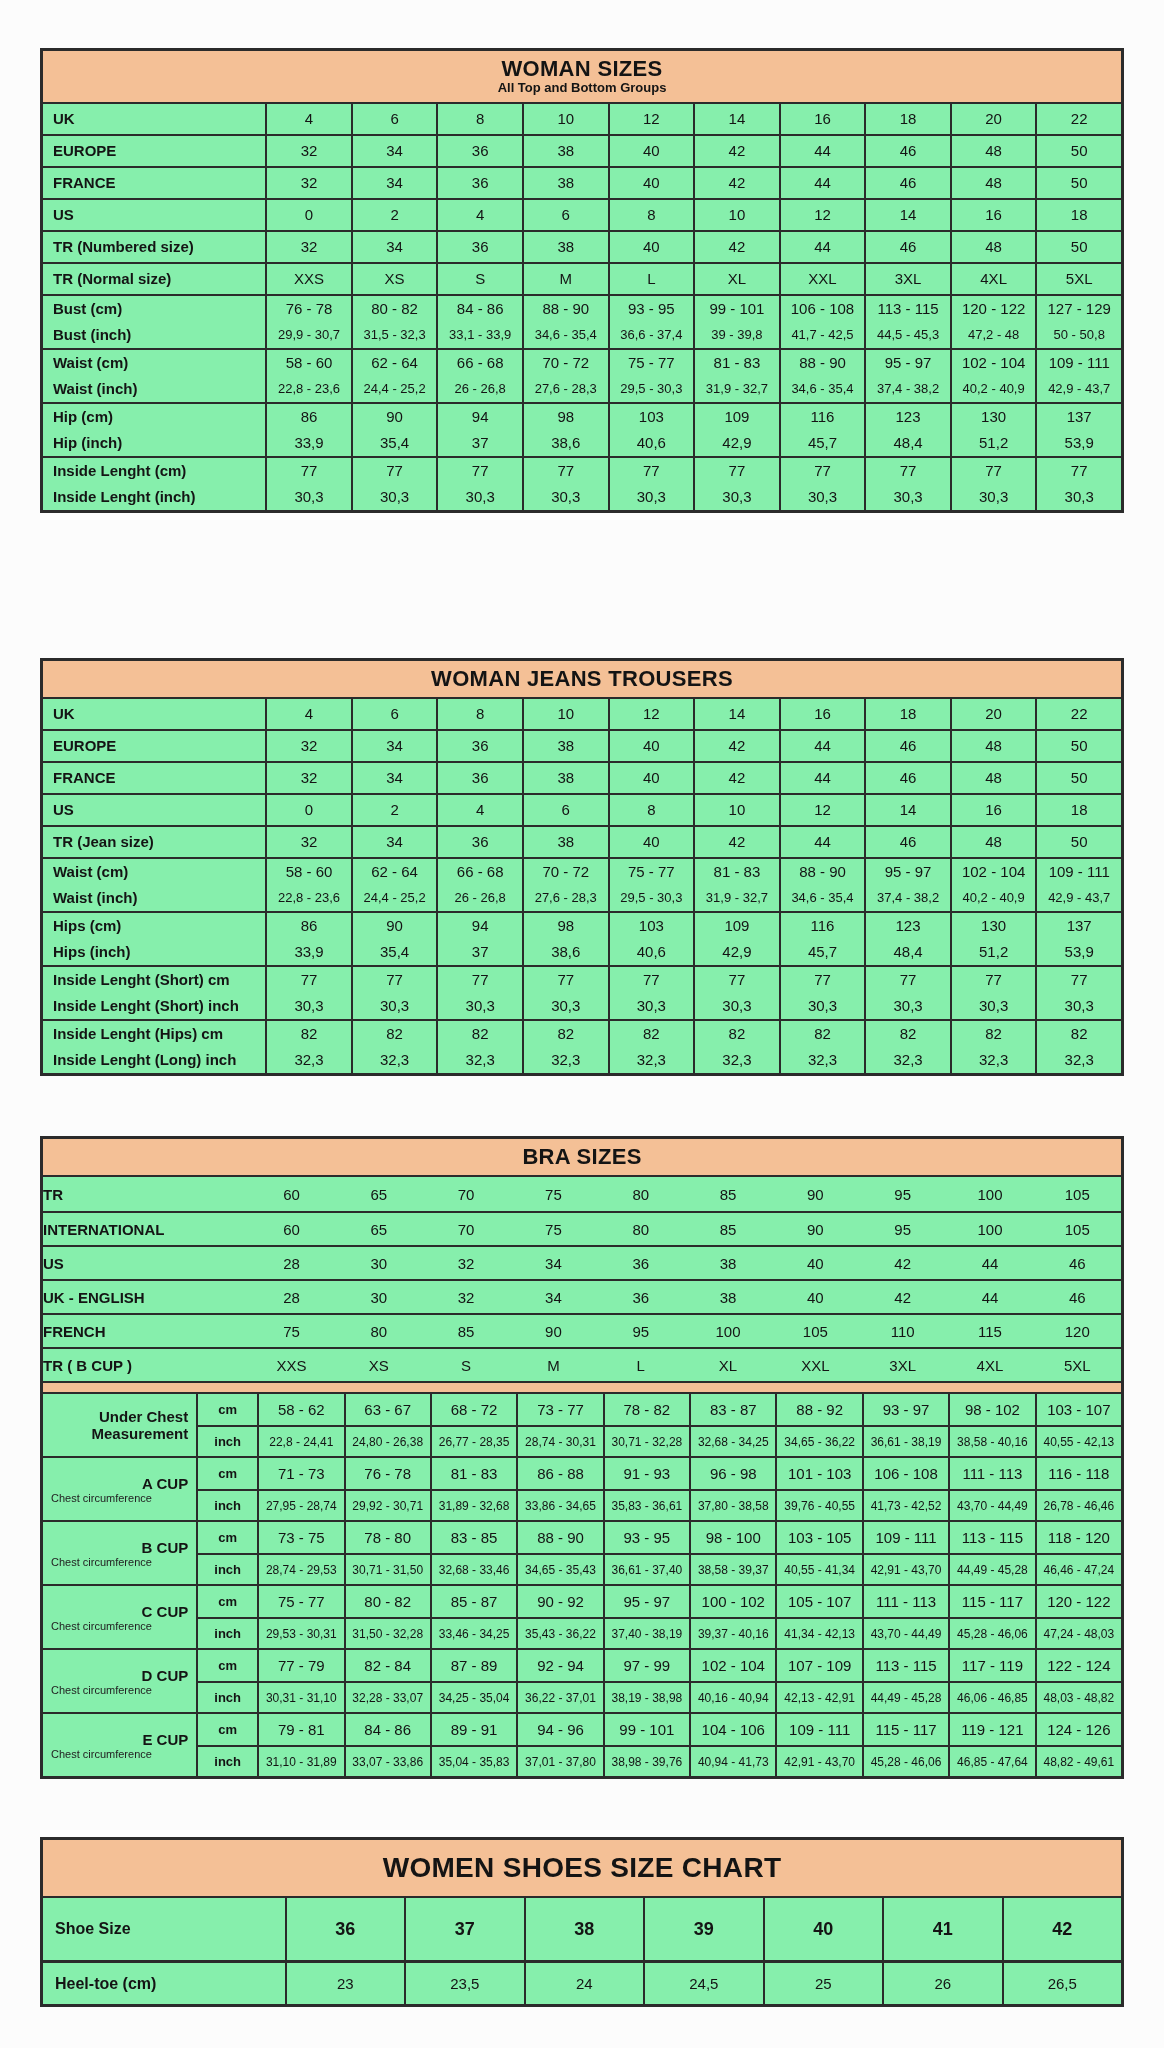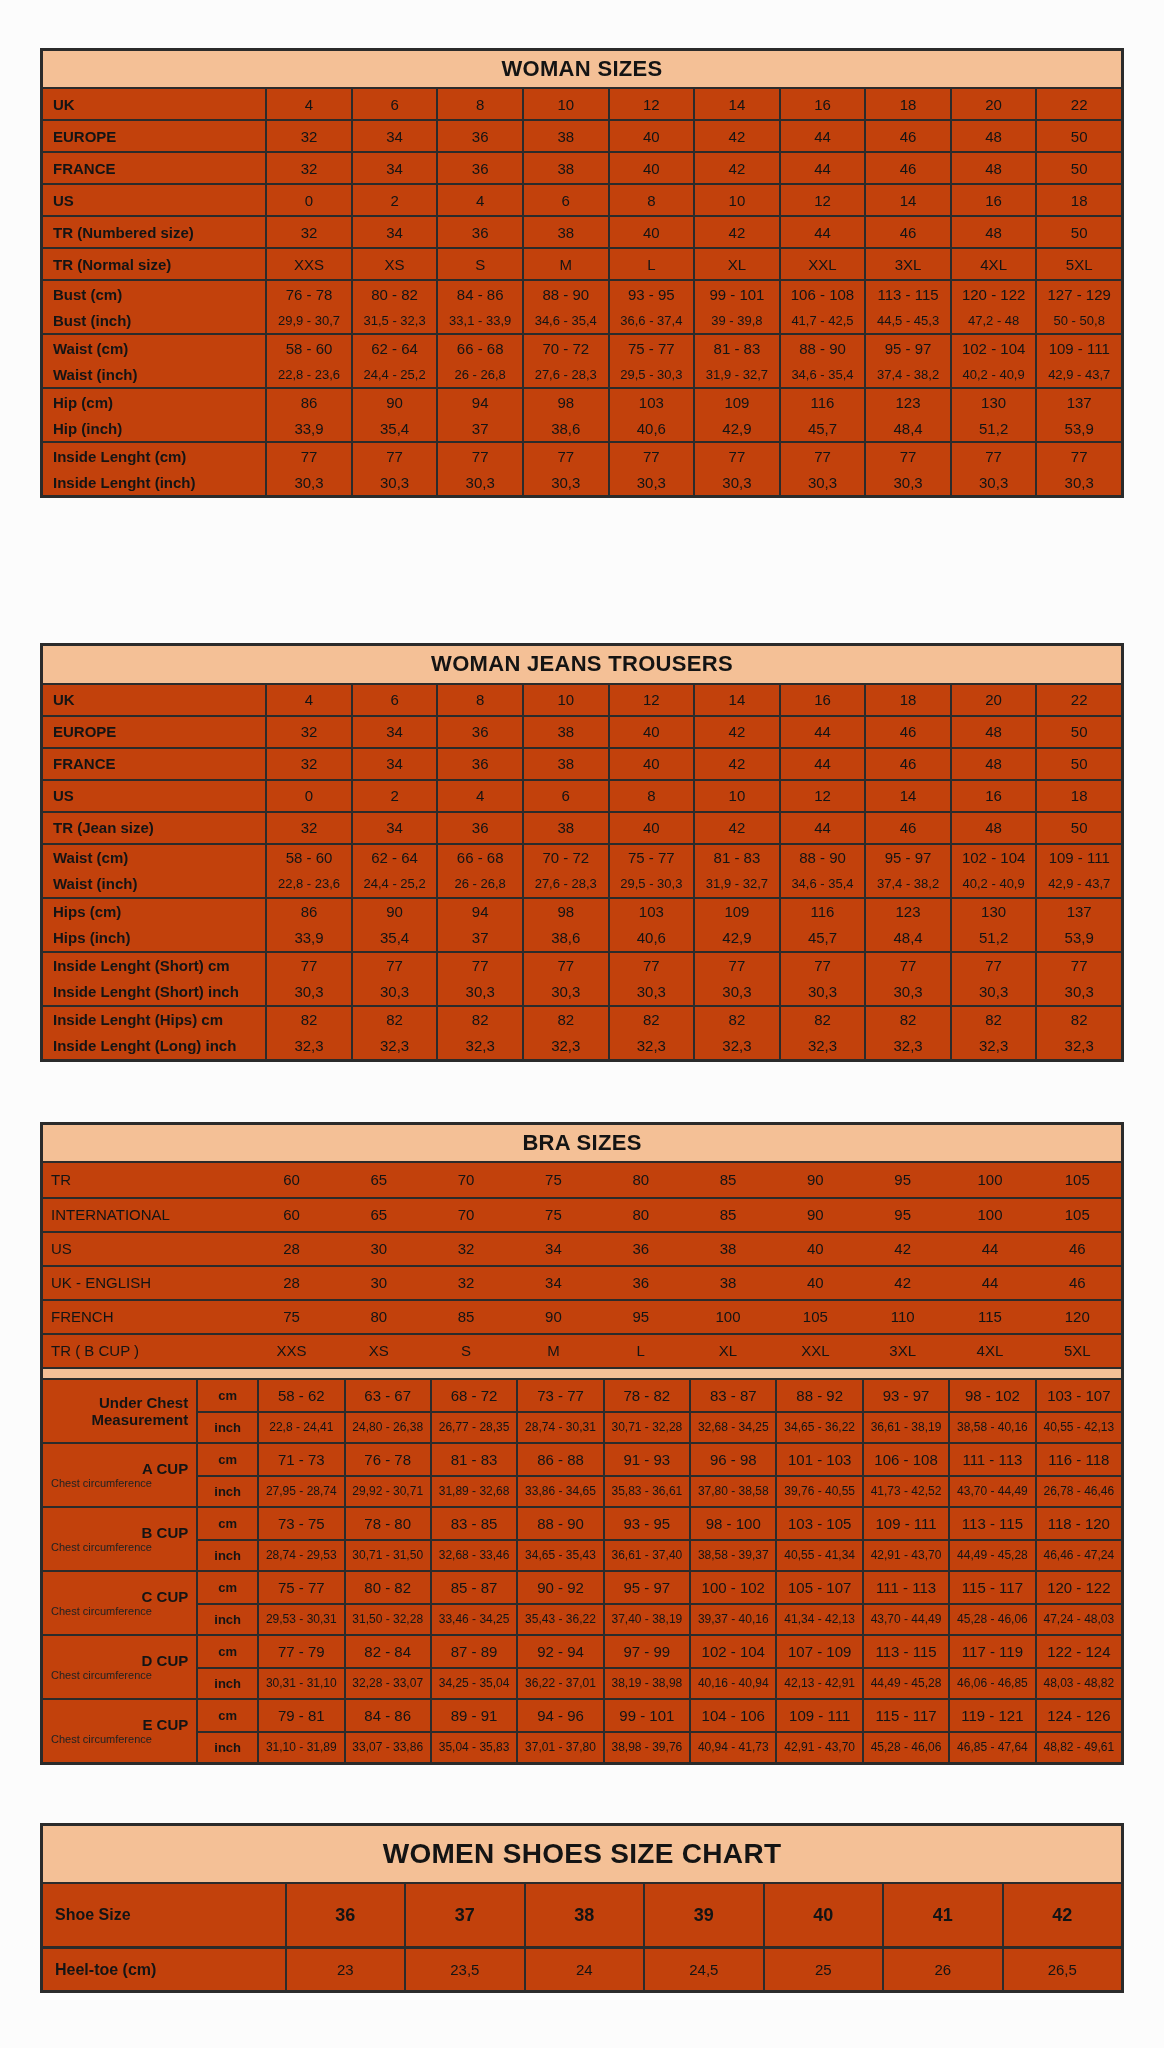--- a/index.html
+++ b/index.html
@@ -4,21 +4,21 @@
 <style>
   * { box-sizing: border-box; }
   html,body { margin:0; padding:0; }
   body {
     width:1164px; height:2048px; overflow:hidden;
     background:#fcfcfc; color:#141414;
     font-family:"Liberation Sans", sans-serif;
   }
   .sheet { width:1084px; margin:48px 40px 0 40px; }
 
-  .size-table { border:3px solid #2b2b2b; background:#c2410c; }
+  .size-table { border:3px solid #2b2b2b; background:#86efac; }
   .tbl-head {
     background:#f4c096; text-align:center; padding:5px 4px 6px 4px;
     border-bottom:2px solid #2b2b2b;
   }
   .tbl-title { font-size:22px; font-weight:bold; letter-spacing:.3px; line-height:1.15; }
   .tbl-sub { font-size:13px; font-weight:bold; line-height:1.1; }
 
   
   .t-group { border-top:2px solid #2b2b2b; }
   .t-group:first-child { border-top:none; }
@@ -31,21 +31,21 @@
   .c-val {
     flex:1; border-right:2px solid #2b2b2b; font-size:15px;
     display:flex; align-items:center; justify-content:center; text-align:center; padding:1px 2px;
   }
   .t-row > :last-child { border-right:none; }
   .t-row.small .c-val { font-size:13px; }
 
   
   .bra-row { display:flex; border-top:2px solid #2b2b2b; min-height:34px; }
   .bra-row:first-child { border-top:none; }
-  .bra-label { flex:0 0 19%; padding:2px 8px; font-weight:normal; font-size:15px; display:flex; align-items:center; }
+  .bra-label { flex:0 0 19%; padding:2px 0; font-weight:bold; font-size:15px; display:flex; align-items:center; }
   .bra-val { flex:1; font-size:15px; display:flex; align-items:center; justify-content:center; }
   .bra-band { height:13px; background:#f4c096; border-top:2px solid #2b2b2b; border-bottom:2px solid #2b2b2b; }
   .b-group { display:flex; border-top:2px solid #2b2b2b; }
   .b-group:first-of-type { border-top:none; }
   .b-label {
     flex:0 0 14.4%; border-right:2px solid #2b2b2b; padding:3px 8px;
     display:flex; flex-direction:column; justify-content:center;
   }
   .b-label-main { font-weight:bold; font-size:15px; line-height:1.15;text-align:right; }
   .b-label-sub { font-size:11px; line-height:1.1; color:#222; }
@@ -78,20 +78,21 @@
   .mb-t3 { margin-bottom:58px;margin-top:42px; }
 </style>
 </head>
 <body>
 
 <div class="sheet">
 
   <section class="size-table mb-t1">
     <div class="tbl-head">
       <div class="tbl-title">WOMAN SIZES</div>
+      <div class="tbl-sub">All Top and Bottom Groups</div>
     </div>
     <div id="t1-body">
         <div class="t-group">
           <div class="t-row">
             <div class="c-label">UK</div>
             <div class="c-val">4</div>
             <div class="c-val">6</div>
             <div class="c-val">8</div>
             <div class="c-val">10</div>
             <div class="c-val">12</div>

